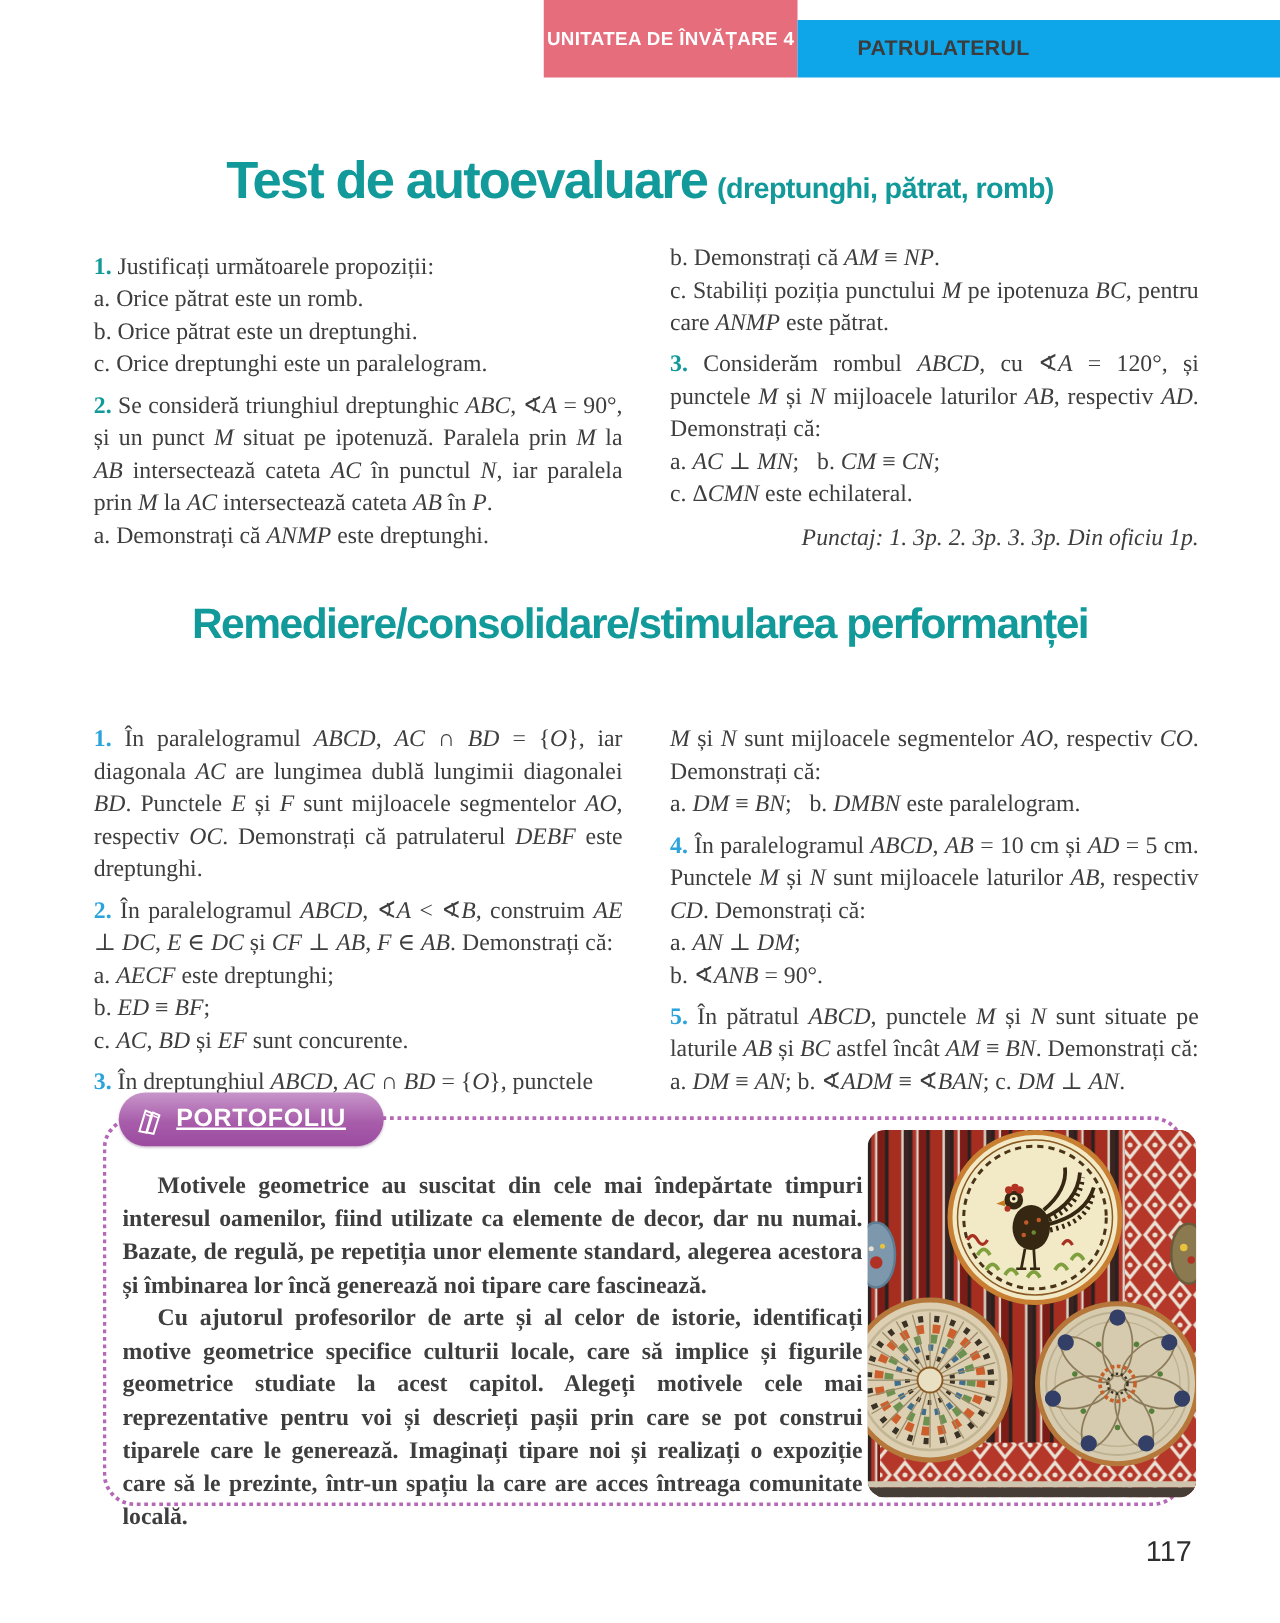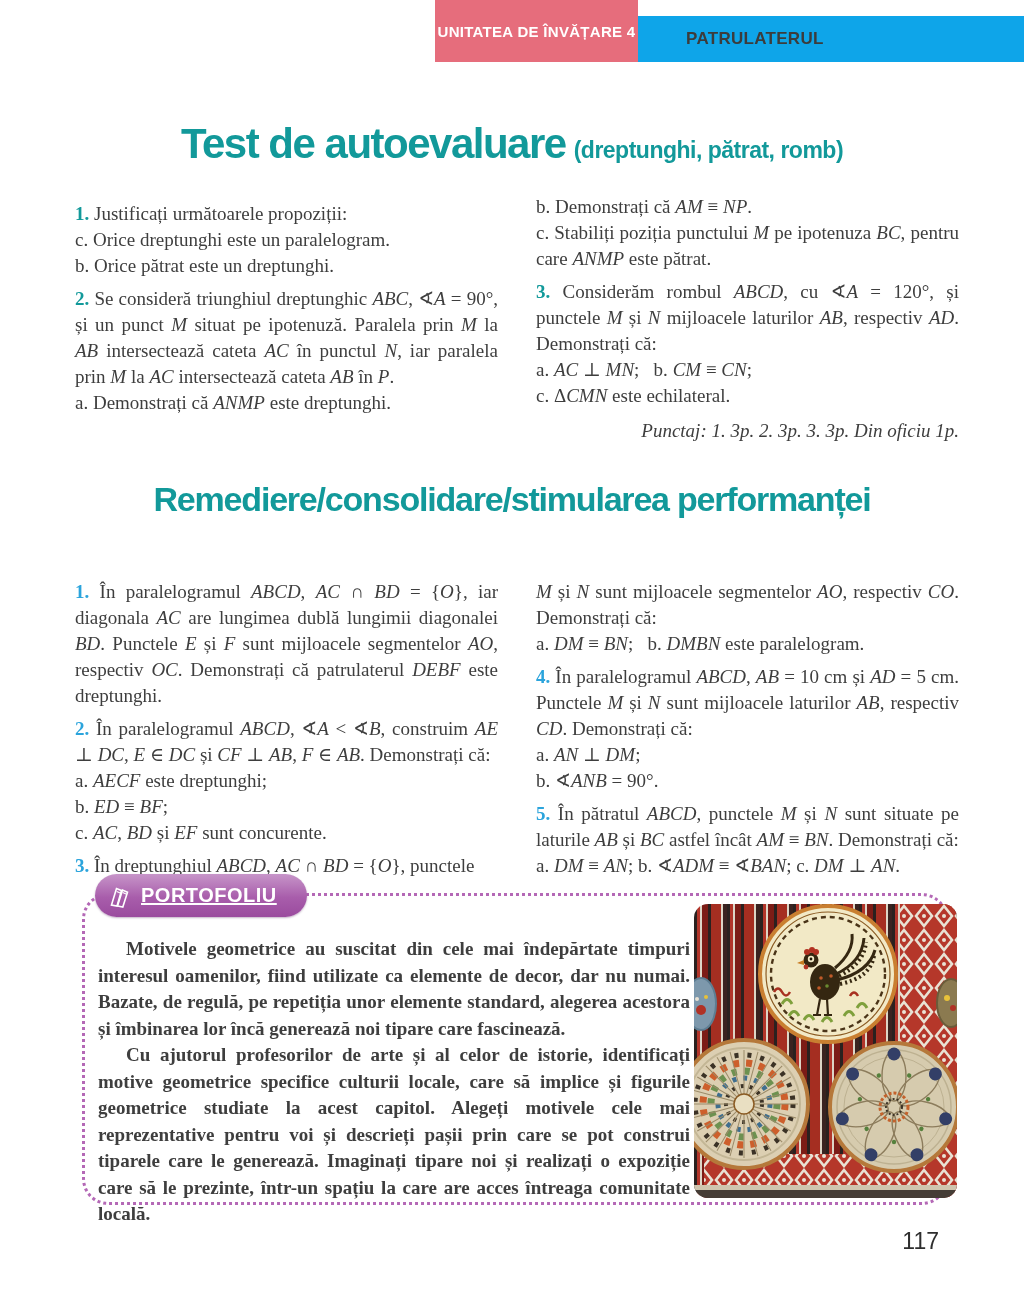--- a/index.html
+++ b/index.html
@@ -40,40 +40,41 @@
         padding:0 30px 0 13px;border-radius:22px;
         background:linear-gradient(180deg,#c795c9 0%,#a85dab 55%,#9a4b9e 100%);
         box-shadow:0 1px 2px rgba(60,0,70,.3);
         color:#fff;font:700 20px "Liberation Sans",sans-serif;letter-spacing:.5px;text-decoration:underline;}
   .ptext{position:absolute;left:13px;top:40px;width:592px;
          font-size:19px;line-height:26.5px;color:#3e3e3e;text-align:justify;font-weight:bold;}
   .pp{margin:0;text-indent:28px;}
   .photo{position:absolute;right:-12px;top:8px;width:263px;height:294px;border-radius:14px;overflow:hidden;}
 
   
-  .pageno{position:absolute;left:879px;top:1228px;width:60px;text-align:right;color:#2e2e2e;
+  .pageno{position:absolute;left:905px;top:1228px;width:60px;text-align:center;color:#2e2e2e;
           font:400 23px "Liberation Sans",sans-serif;}
 </style>
 </head>
 <body>
 
 <div class="page">
 
   <div class="hdr">
     <div class="hdr-unit">UNITATEA DE ÎNVĂȚARE 4</div>
     <div class="hdr-chapter">PATRULATERUL</div>
   </div>
 
   <h1 class="title1"><span>Test de autoevaluare</span><span class="sub">(dreptunghi, pătrat, romb)</span></h1>
 
   <div class="cols cols1">
     <div class="col">
         <p class="block para numbered"><b class="num" style="color: rgb(18, 153, 154);">1. </b>Justificați următoarele propoziții:</p>
+        <p class="block item">a. Orice pătrat este un romb.</p>
+        <p class="block item">b. Orice pătrat este un dreptunghi.</p>
         <p class="block item">c. Orice dreptunghi este un paralelogram.</p>
-        <p class="block item">b. Orice pătrat este un dreptunghi.</p>
         <p class="block para numbered"><b class="num" style="color: rgb(18, 153, 154);">2. </b>Se consideră triunghiul dreptunghic <i class="v">ABC</i>, ∢<i class="v">A</i> = 90°, și un punct <i class="v">M</i> situat pe ipotenuză. Paralela prin <i class="v">M</i> la <i class="v">AB</i> intersectează cateta <i class="v">AC</i> în punctul <i class="v">N</i>, iar paralela prin <i class="v">M</i> la <i class="v">AC</i> intersectează cateta <i class="v">AB</i> în <i class="v">P</i>.</p>
         <p class="block item">a. Demonstrați că <i class="v">ANMP</i> este dreptunghi.</p>
       </div>
     <div class="col">
         <p class="block item">b. Demonstrați că <i class="v">AM</i> ≡ <i class="v">NP</i>.</p>
         <p class="block para">c. Stabiliți poziția punctului <i class="v">M</i> pe ipotenuza <i class="v">BC</i>, pentru care <i class="v">ANMP</i> este pătrat.</p>
         <p class="block para numbered"><b class="num" style="color: rgb(18, 153, 154);">3. </b>Considerăm rombul <i class="v">ABCD</i>, cu ∢<i class="v">A</i> = 120°, și punctele <i class="v">M</i> și <i class="v">N</i> mijloacele laturilor <i class="v">AB</i>, respectiv <i class="v">AD</i>. Demonstrați că:</p>
         <p class="block item">a. <i class="v">AC</i> ⊥ <i class="v">MN</i>;  b. <i class="v">CM</i> ≡ <i class="v">CN</i>;</p>
         <p class="block item">c. Δ<i class="v">CMN</i> este echilateral.</p>
         <p class="block scoring">Punctaj: 1. 3p. 2. 3p. 3. 3p. Din oficiu 1p.</p>

